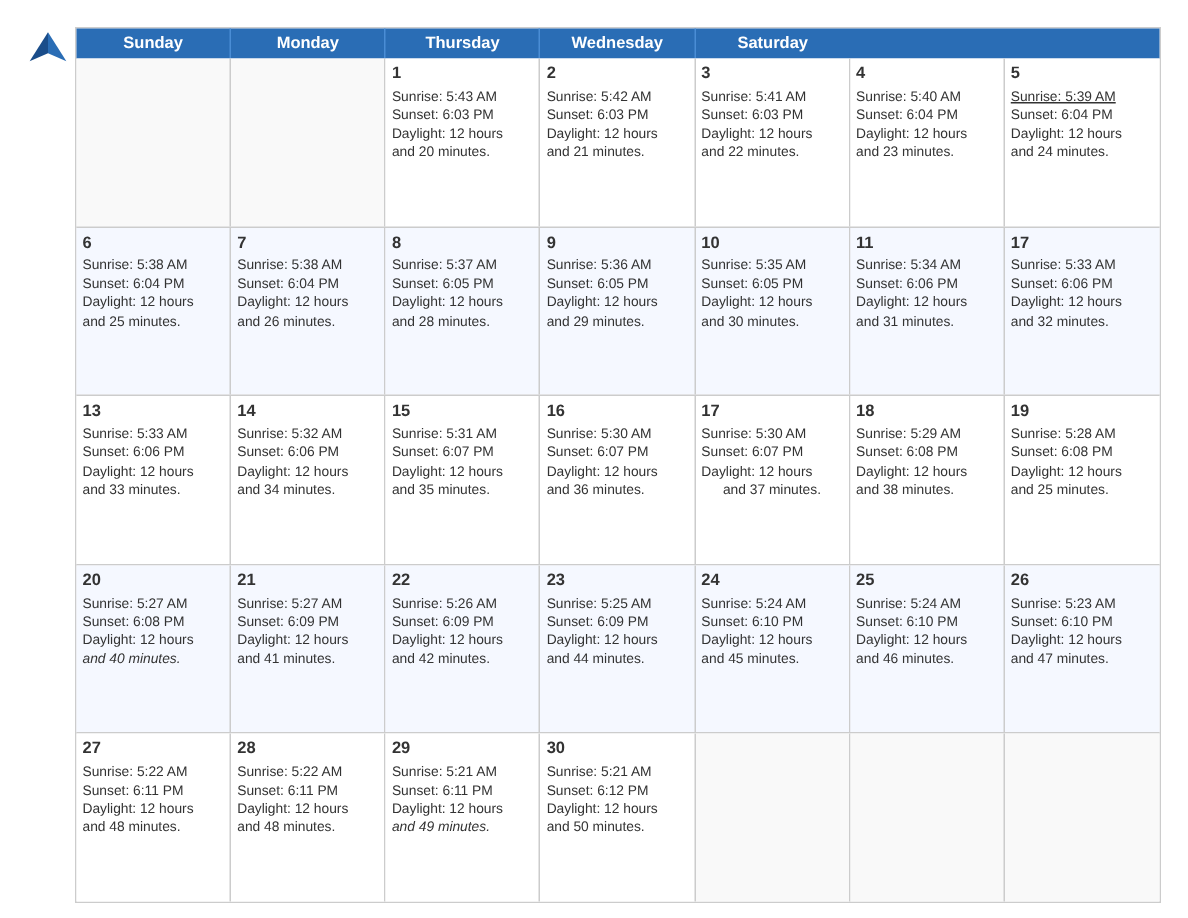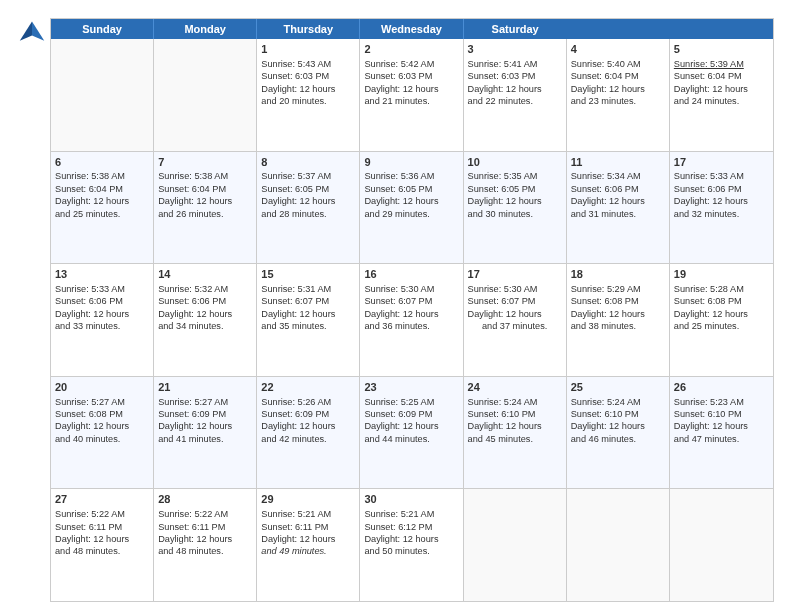--- a/index.html
+++ b/index.html
@@ -283,21 +283,21 @@
             <span style="display: block;">Daylight: 12 hours</span>
             <span style="display: block;">and 25 minutes.</span>
           </div>
         </div>
         <div class="cal-row">
           <div class="cal-cell">
             <span class="day-num">20</span>
             <span style="display: block;">Sunrise: 5:27 AM</span>
             <span style="display: block;">Sunset: 6:08 PM</span>
             <span style="display: block;">Daylight: 12 hours</span>
-            <span style="display: block;">and 40 minutes.</span>
+            <span style="display: block; font-style: italic;">and 40 minutes.</span>
           </div>
           <div class="cal-cell">
             <span class="day-num">21</span>
             <span style="display: block;">Sunrise: 5:27 AM</span>
             <span style="display: block;">Sunset: 6:09 PM</span>
             <span style="display: block;">Daylight: 12 hours</span>
             <span style="display: block;">and 41 minutes.</span>
           </div>
           <div class="cal-cell">
             <span class="day-num">22</span>

